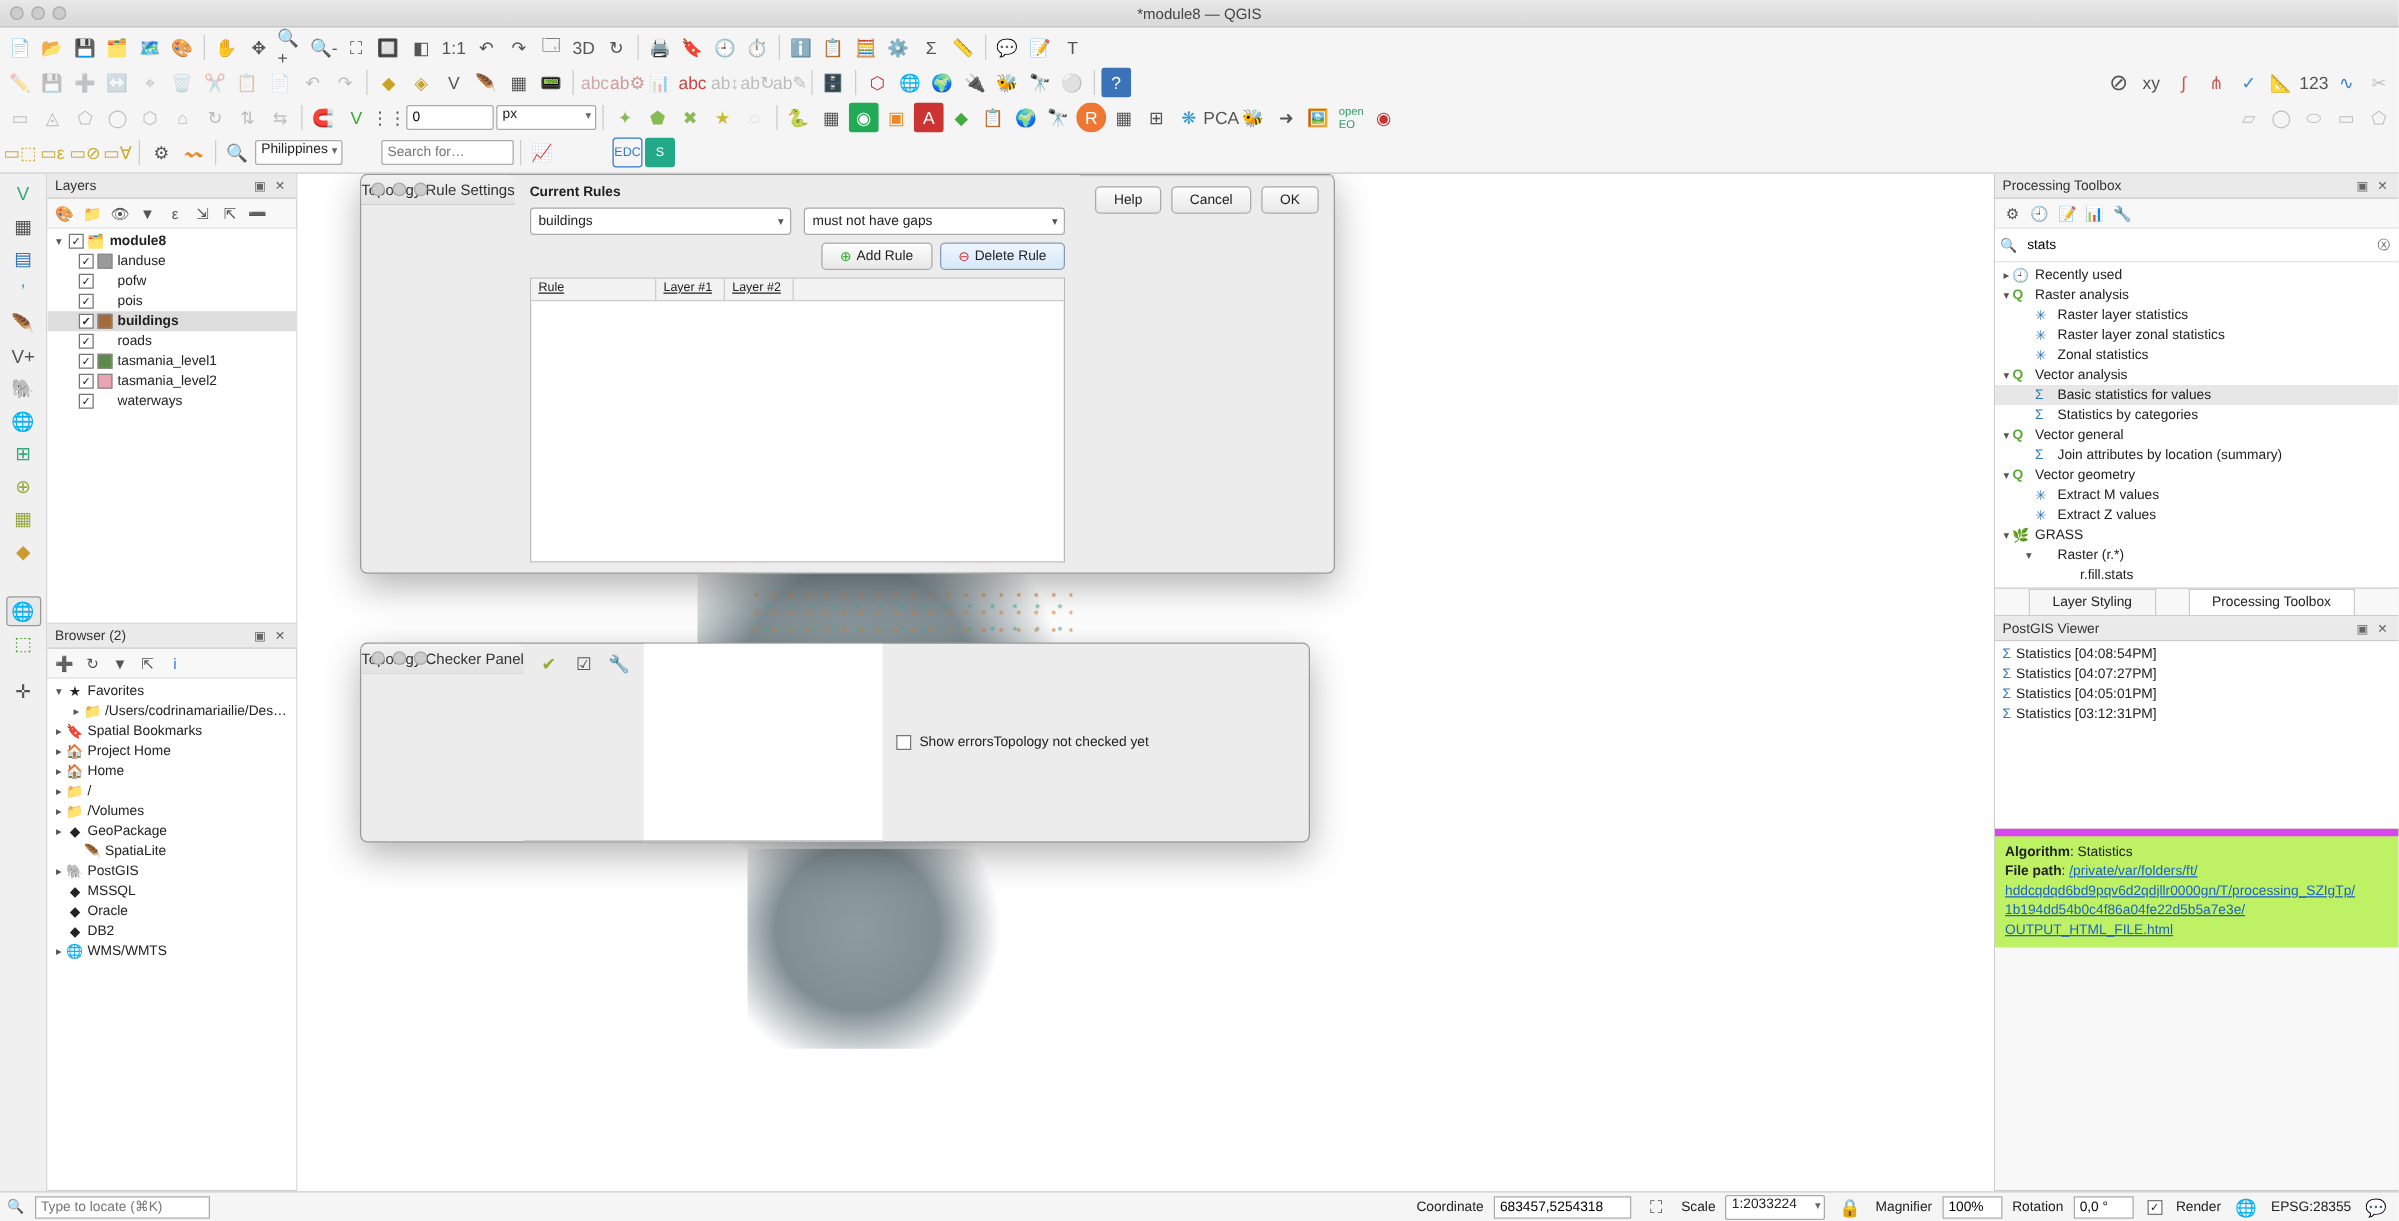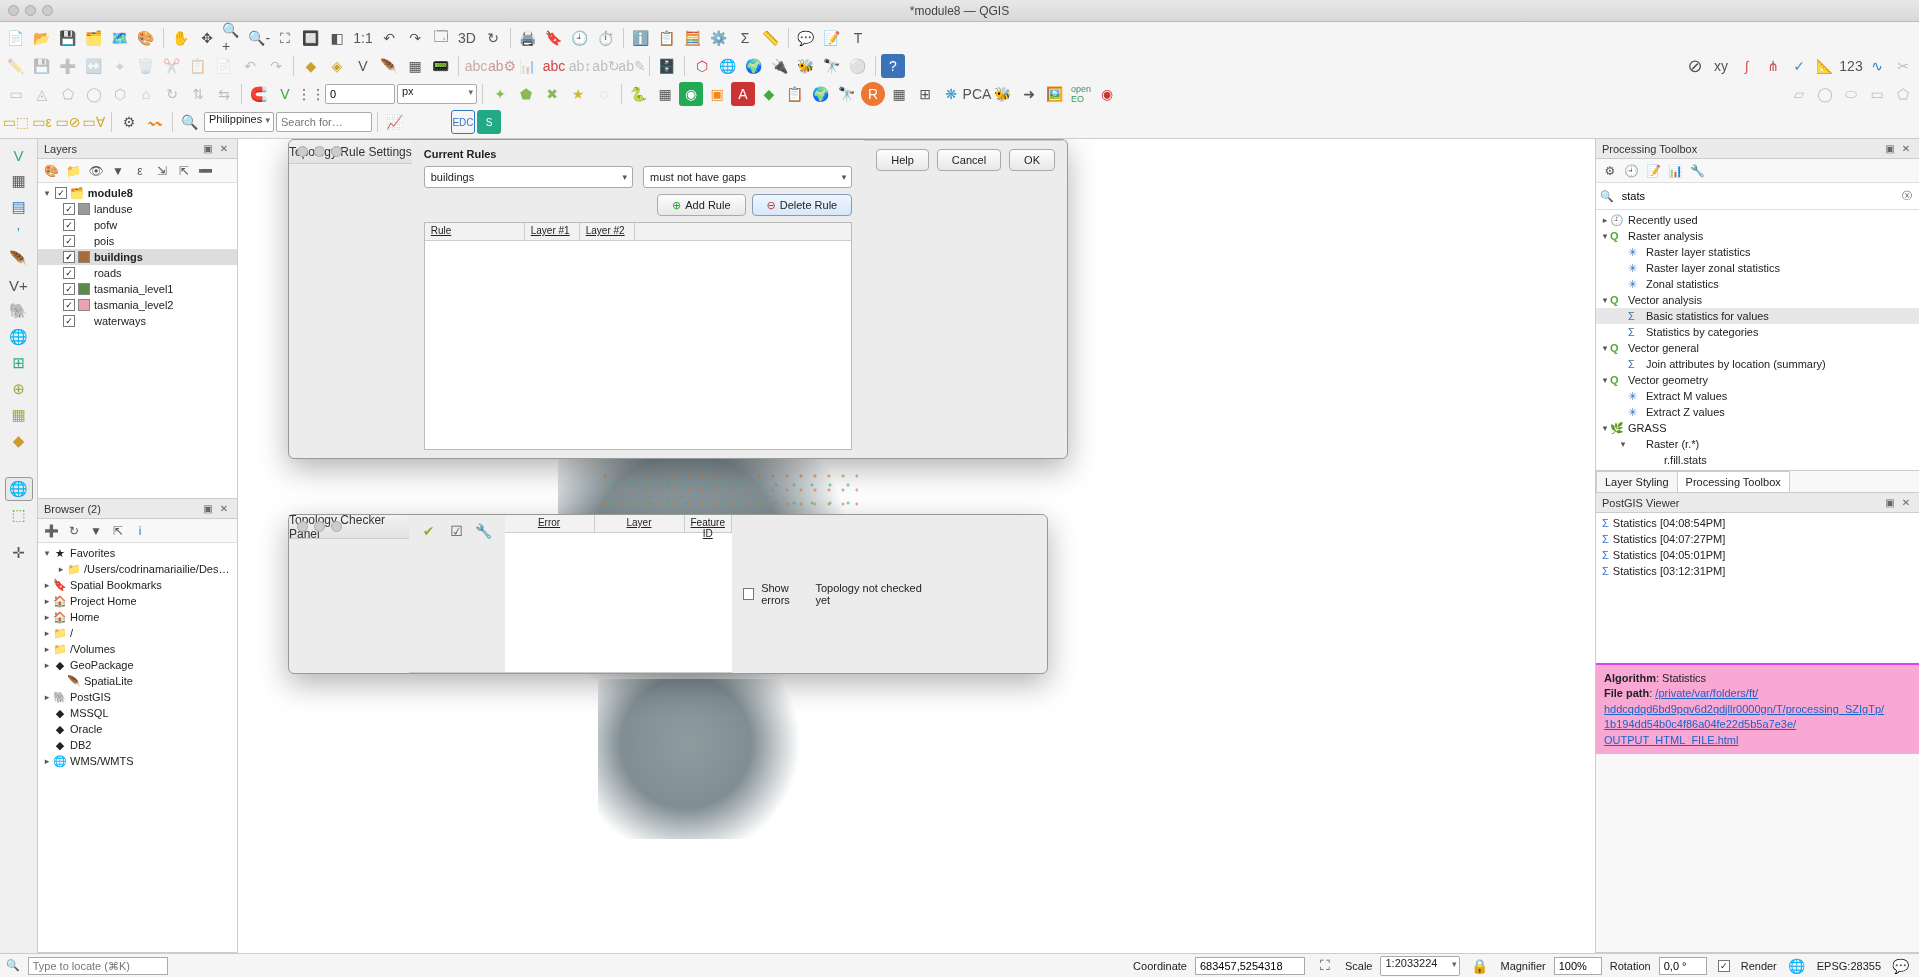--- a/index.html
+++ b/index.html
@@ -68,21 +68,21 @@
 
 .tbl { flex:1; border:1px solid #bbb; background:#fff; }
 .tbl-hd { display:flex; background:#f2f2f2; border-bottom:1px solid #ccc; height:18px; font-size:10px; }
 .tbl-hd div { border-right:1px solid #ccc; padding:2px 6px;text-decoration:underline; }
 
 
 .statusbar { height:24px; border-top:1px solid #ccc; background:#f5f5f5; display:flex; align-items:center; padding:0 6px; gap:8px; font-size:11px; }
 .statusbar input { height:18px; border:1px solid #aaa; padding:0 4px; font-size:11px; background:#fff; }
 
 .tabbar { display:flex; border-top:1px solid #ccc; }
-.tabbar .tab { padding:4px 8px; border:1px solid #ccc; border-bottom:none; background:#f6f6f6; font-size:11px; margin-right:-1px; cursor:pointer; }
+.tabbar .tab { padding:4px 18px; border:1px solid #ccc; border-bottom:none; background:#f6f6f6; font-size:11px; margin-right:-1px; cursor:pointer;margin-left:27px; }
 .tabbar .tab.active { background:#fff; }
 
 a.lnk { color:#1a63c7; text-decoration:underline; }
 
 .sep-flex { flex:1; }
 .tree-sel { background:#e7e7e7; }
 </style>
 </head>
 <body>
 
@@ -240,21 +240,21 @@
       <div class="tbicon" style="color:#ca3">▭⬚</div>
       <div class="tbicon" style="color:#ca3">▭ε</div>
       <div class="tbicon" style="color:#ca3">▭⊘</div>
       <div class="tbicon" style="color:#ca3">▭∀</div>
       <div class="tbsep"></div>
       <div class="tbicon">⚙</div>
       <div class="tbicon" style="color:#e82">〰</div>
       <div class="tbsep"></div>
       <div class="tbicon" style="color:#37c">🔍</div>
       <div class="tbcombo" style="width:70px">Philippines</div>
-      <input class="tbinput" style="width: 96px;" placeholder="Search for…">
+      <input class="tbinput" style="width: 106px; margin-left: 29px;" placeholder="Search for…">
       <div class="tbsep"></div>
       <div class="tbicon">📈</div>
       <div style="width:40px"></div>
       <div class="tbicon" style="color:#37c;font-size:10px;border:1px solid #37c">EDC</div>
       <div class="tbicon" style="background:#2a8;color:#fff;border-radius:3px;font-size:10px">S</div>
     </div>
   </div>
 
   <div class="main">
 
@@ -488,25 +488,20 @@
             <div class="tl"></div>
           </div>
           <span>Topology Checker Panel</span>
         </div>
         <div style="display:flex; gap:4px; padding:4px 8px; border-bottom:1px solid #ccc;">
           <div class="tbicon" style="color:#9a3">✔</div>
           <div class="tbicon">☑</div>
           <div class="tbicon">🔧</div>
         </div>
         <div class="tbl" style="border:none;border-bottom:1px solid #ccc">
-          <div class="tbl-hd">
-            <div style="width:90px;text-align:center">Error</div>
-            <div style="width:90px;text-align:center">Layer</div>
-            <div style="flex:1;text-align:center">Feature ID</div>
-          </div>
           <div style="height:60px"></div>
         </div>
         <div style="display:flex; align-items:center; padding:4px 8px;">
           <div class="chk"></div>
           <span style="margin-left:4px">Show errors</span>
           <span class="sep-flex"></span>
           <span>Topology not checked yet</span>
           <span style="width:120px"></span>
         </div>
       </div>
@@ -638,21 +633,21 @@
             </div>
             <div class="rslt-row">
               <span style="color:#37b">Σ</span>
               <span>Statistics [04:05:01PM]</span>
             </div>
             <div class="rslt-row">
               <span style="color:#37b">Σ</span>
               <span>Statistics [03:12:31PM]</span>
             </div>
           </div>
-        <div style="padding:6px 8px;background:#f9a8d4;border-top:2px solid #d946ef;font-size:11px;line-height:1.4">
+        <div style="padding:6px 8px;background:#bef264;border-top:6px solid #d946ef;font-size:11px;line-height:1.4">
           <b>Algorithm</b><span>: Statistics</span><br>
           <b>File path</b>: <a class="lnk"><span>/private/var/folders/ft/</span></a><br>
           <a class="lnk">hddcqdqd6bd9pqv6d2qdjllr0000gn/T/processing_SZIgTp/</a><br>
           <a class="lnk">1b194dd54b0c4f86a04fe22d5b5a7e3e/</a><br>
           <a class="lnk">OUTPUT_HTML_FILE.html</a>
         </div>
       </div>
     </div>
   </div>
 

